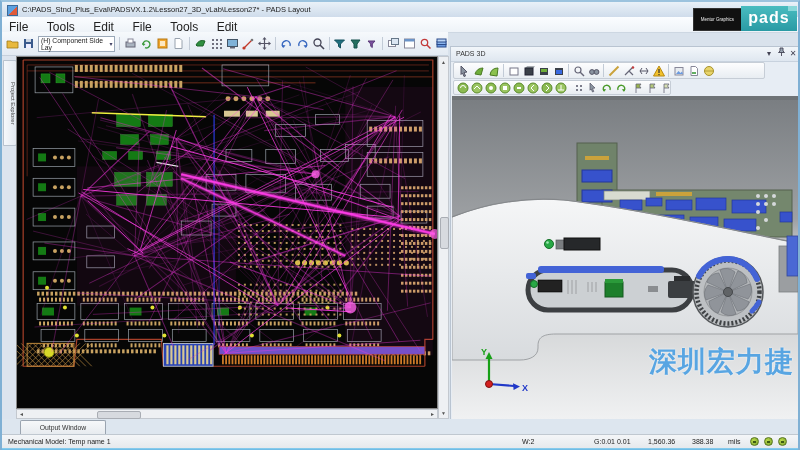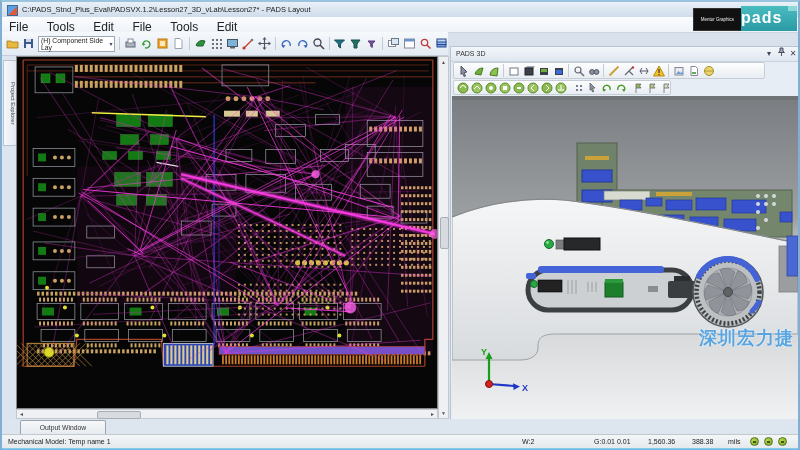--- a/index.html
+++ b/index.html
@@ -11,42 +11,42 @@
   #titleicon{left:5px;top:3px;width:9px;height:9px;background:linear-gradient(135deg,#5aa0e0 50%,#e05a3a 50%);border:1px solid #3a6a9a;}
   #titletext{left:20px;top:0;}
   #menubar{left:0;top:15px;width:100%;height:15px;background:linear-gradient(#fbfdff,#eef3f8);border-bottom:1px solid #cdd7e2;}
   .menuitem{display:inline-block;padding:0 7px;font-size:12px;line-height:15px;color:#222;}
   #toolbar{left:0;top:30px;width:446px;height:24px;background:linear-gradient(#f6f9fc,#e3eaf2);border-bottom:1px solid #c6d0dc;display:flex;align-items:center;gap:3px;padding-left:4px;box-sizing:border-box;}
   .tbicon{width:15px;height:15px;display:inline-flex;align-items:center;justify-content:center;}
   .tbsep{width:1px;height:13px;background:#c2cbd6;margin:0 1px;}
   #layerdd{display:inline-flex;align-items:center;height:14px;width:99px;background:#fff;border:1px solid #9aa8b8;font-size:6.8px;color:#222;padding:0 2px;justify-content:space-between;}
   
   #mentorbox{left:691px;top:6px;width:47px;height:21px;background:#111;color:#eee;font-size:4.5px;line-height:6px;text-align:center;display:flex;align-items:center;justify-content:center;border:1px solid #333;}
-  #padsbox{left:739px;top:4px;width:56px;height:25px;background:linear-gradient(#49bcc0,#2a9aa4);color:#fff;font-size:16px;font-weight:bold;text-align:left;line-height:24px;letter-spacing:1px;}
+  #padsbox{left:739px;top:4px;width:56px;height:25px;background:linear-gradient(#49bcc0,#2a9aa4);color:#fff;font-size:16px;font-weight:bold;text-align:center;line-height:24px;letter-spacing:1px;}
   #padstab{left:786px;top:4px;width:9px;height:5px;background:#8ad8da;}
   
   #leftstrip{left:0;top:54px;width:14px;height:363px;background:#dce4ee;}
   #projtab{left:1px;top:58px;width:12px;height:84px;background:linear-gradient(90deg,#f6f8fb,#e2e8f0);border:1px solid #b8c2ce;font-size:6px;color:#444;writing-mode:vertical-rl;text-align:center;border-radius:0 2px 2px 0;}
   
   #canvas{left:14px;top:54px;width:422px;height:353px;background:#060606;border:1px solid #888;box-sizing:border-box;}
   #hscroll{left:14px;top:407px;width:422px;height:10px;background:#eef0f3;border:1px solid #c3c8cf;box-sizing:border-box;}
   #hthumb{left:80px;top:1px;width:42px;height:6px;background:#d7dadf;border:1px solid #a9adb4;border-radius:2px;}
   .scrarrow{font-size:5px;color:#555;line-height:8px;}
   #vscroll{left:436px;top:54px;width:11px;height:363px;background:#eef0f3;border:1px solid #c3c8cf;box-sizing:border-box;}
   #vthumb{left:1px;top:160px;width:7px;height:30px;background:#d7dadf;border:1px solid #a9adb4;border-radius:2px;}
   
   #panel3d{left:448px;top:44px;width:350px;height:374px;background:#e7edf4;border:1px solid #b9c4d1;box-sizing:border-box;}
   #p3dheader{left:0;top:0;width:100%;height:14px;background:linear-gradient(#f2f6fa,#dfe7f0);font-size:7px;line-height:14px;color:#333;border-bottom:1px solid #c8d2de;}
   #p3dtitle{padding-left:5px;}
   .hdricon{float:right;width:12px;text-align:center;color:#445;font-size:8px;line-height:13px;}
   #p3dtb1{left:2px;top:15px;width:312px;height:17px;background:linear-gradient(#fdfdfe,#e8edf2);border:1px solid #c6cdd6;border-radius:2px;display:flex;align-items:center;gap:2px;padding-left:3px;box-sizing:border-box;}
   #p3dtb2{left:2px;top:33px;width:218px;height:15px;background:linear-gradient(#fdfdfe,#e8edf2);border:1px solid #c6cdd6;border-radius:2px;display:flex;align-items:center;gap:2px;padding-left:3px;box-sizing:border-box;}
   .t3icon{width:13px;height:13px;display:inline-flex;align-items:center;justify-content:center;}
   #viewport{left:1px;top:49px;width:346px;height:323px;overflow:hidden;}
-  #watermark{right:4px;top:230px;font-size:18px;font-weight:bold;color:#58a5e2;letter-spacing:1px;text-shadow:0 0 2px #ffffff;}
+  #watermark{right:4px;top:247px;font-size:28px;font-weight:bold;color:#58a5e2;letter-spacing:1px;text-shadow:0 0 2px #ffffff;}
   
   #outrow{left:0;top:417px;width:100%;height:15px;background:#dde6ef;}
   #outtab{left:18px;top:1px;width:84px;height:13px;background:linear-gradient(#f6f8fa,#e7ebef);border:1px solid #9aa4b0;border-bottom:none;border-radius:2px 2px 0 0;font-size:6.8px;color:#333;text-align:center;line-height:13px;}
   #statusbar{left:0;top:432px;width:100%;height:14px;background:linear-gradient(#f4f6f8,#e4e8ec);border-top:1px solid #c0c8d0;font-size:7px;color:#222;line-height:14px;}
   .statfield{position:absolute;top:0;}
   .grnbtn{position:absolute;top:2px;width:9px;height:9px;border-radius:50%;background:radial-gradient(circle at 35% 35%, #b8d84a, #7ba32c);border:1px solid #55741c;box-sizing:border-box;}
   .grnbtn::after{content:"";position:absolute;left:2px;top:3px;width:3px;height:2px;background:#3c5a12;}
   #bottomedge{left:0;top:446px;width:100%;height:4px;background:linear-gradient(#8fd0ee,#3d9bd6);}
 </style>
 </head>

